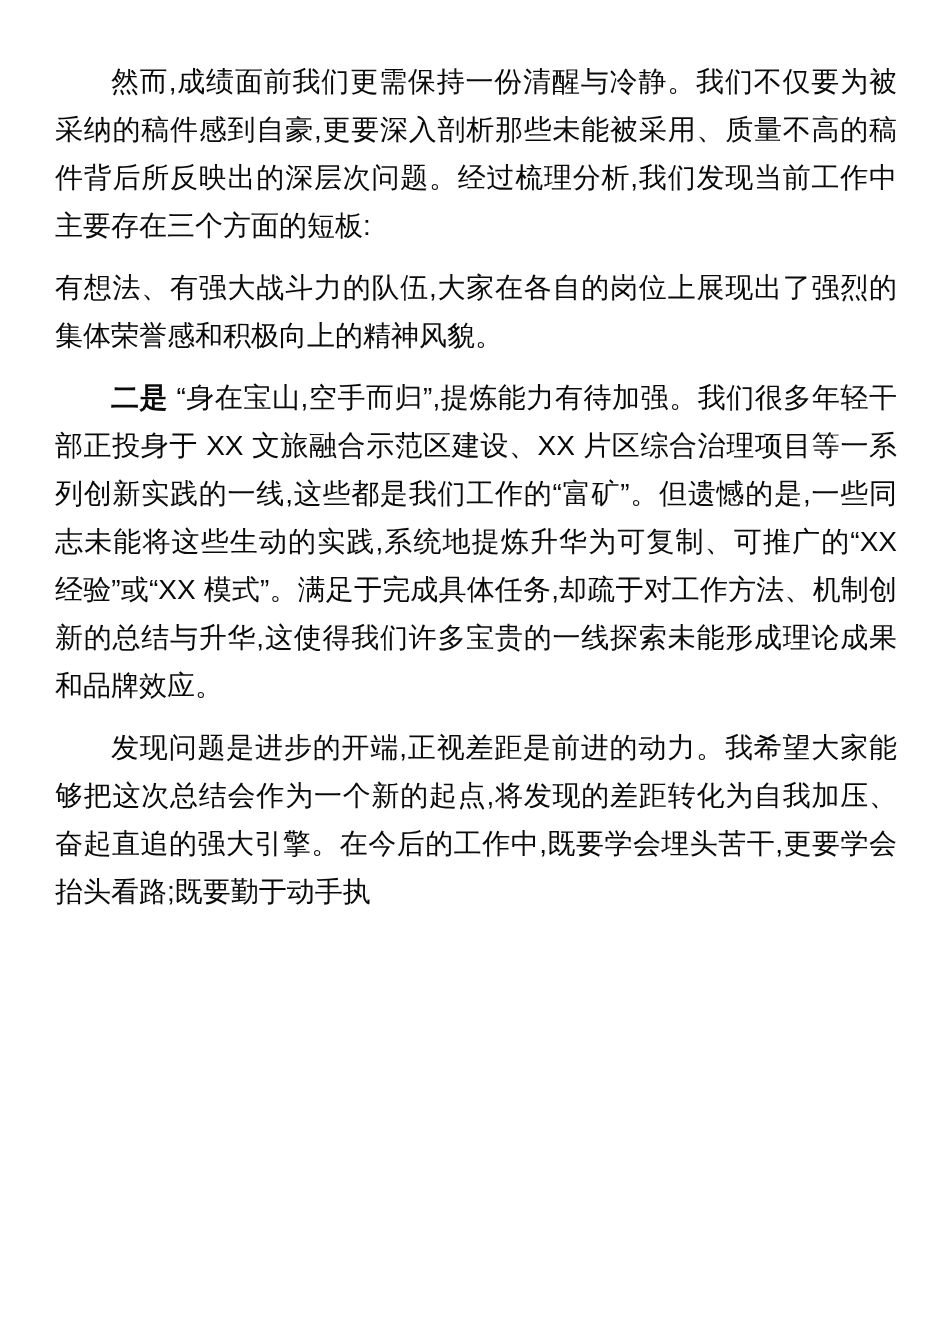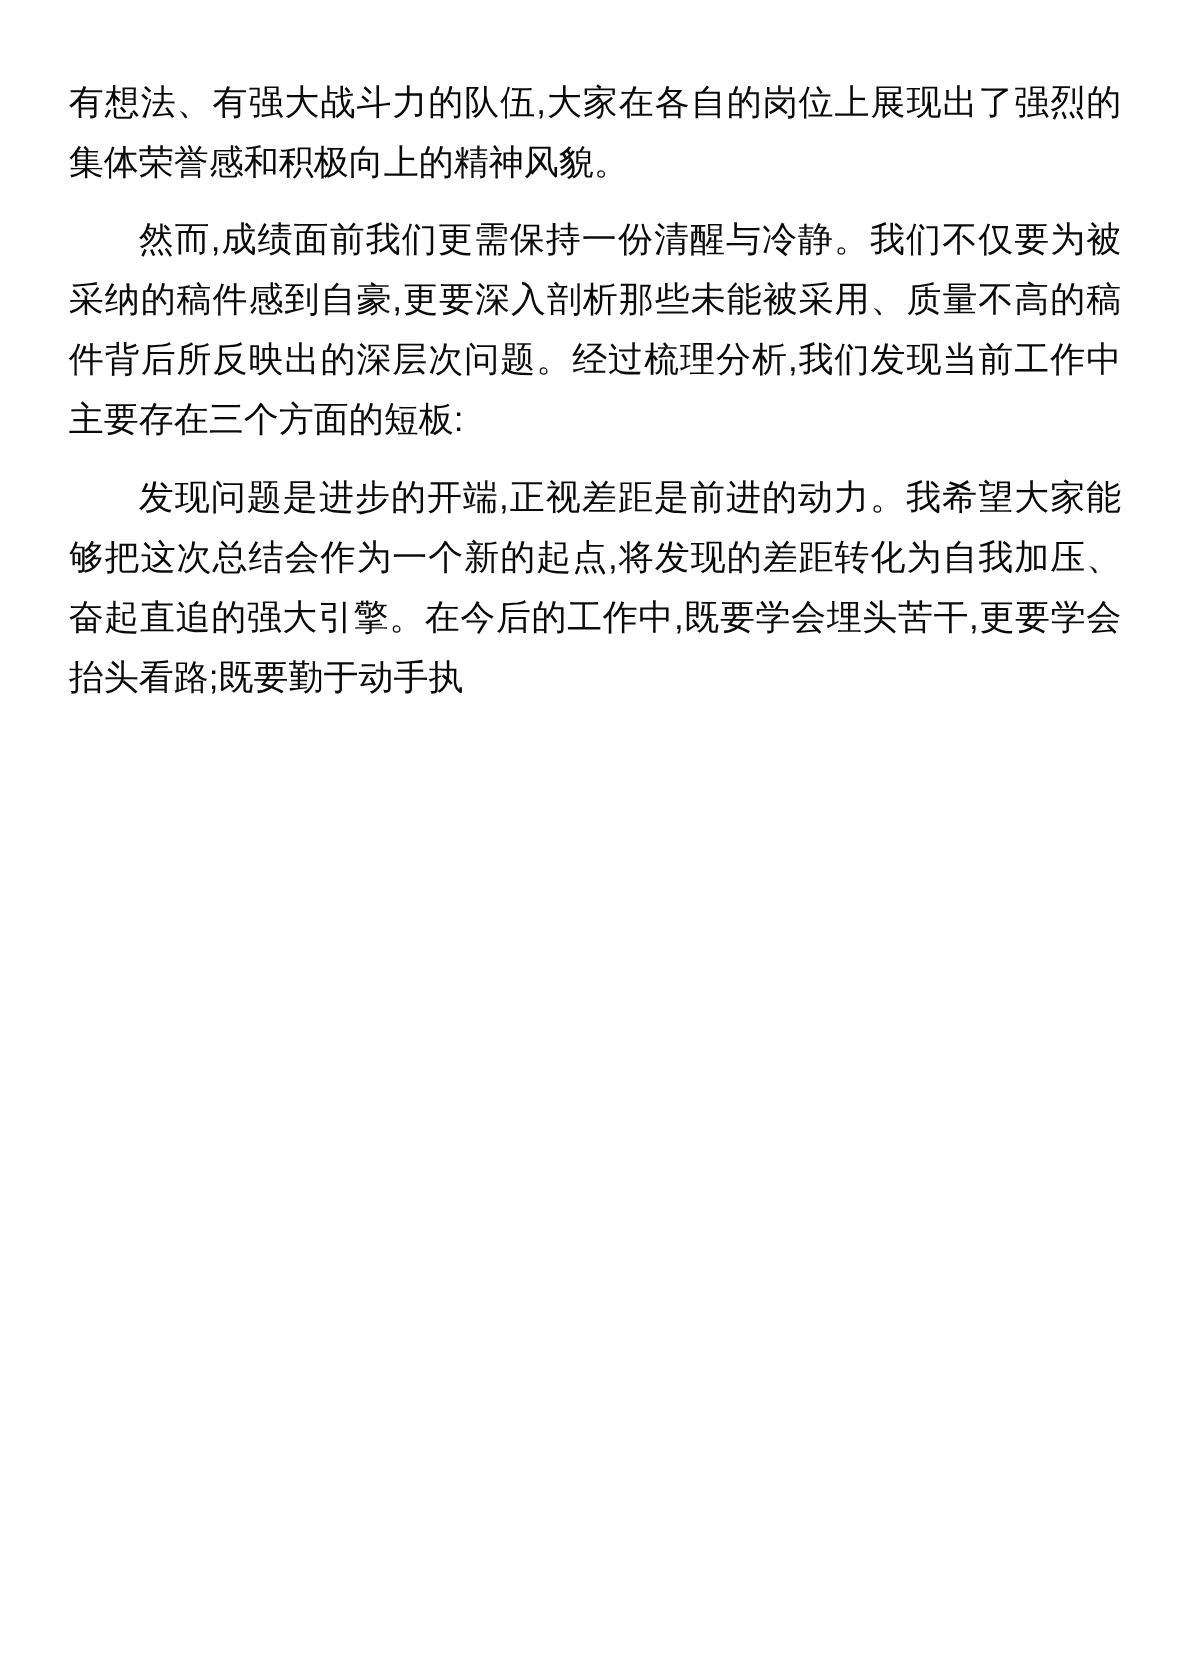--- a/index.html
+++ b/index.html
@@ -48,29 +48,32 @@
   .lead {
     font-weight: bold;
   }
 </style>
 </head>
 <body>
 
 <div class="page">
   <div class="doc-body">
 
+    <p class="para indent" id="p1">
+      <span>然而,成绩面前我们更需保持一份清醒与冷静。我们不仅要为被采纳的稿件感到自豪,更要深入剖析那些未能被采用、质量不高的稿件背后所反映出的深层次问题。经过梳理分析,我们发现当前工作中主要存在三个方面的短板:</span>
+    </p>
+
     <p class="para" id="p0">
       <span>有想法、有强大战斗力的队伍,大家在各自的岗位上展现出了强烈的集体荣誉感和积极向上的精神风貌。</span>
     </p>
 
-    <p class="para indent" id="p1">
-      <span>然而,成绩面前我们更需保持一份清醒与冷静。我们不仅要为被采纳的稿件感到自豪,更要深入剖析那些未能被采用、质量不高的稿件背后所反映出的深层次问题。经过梳理分析,我们发现当前工作中主要存在三个方面的短板:</span>
+
+    <p class="para indent" id="p3">
+      <span class="lead">二是 </span><span>“身在宝山,空手而归”,提炼能力有待加强。我们很多年轻干部正投身于 XX 文旅融合示范区建设、XX 片区综合治理项目等一系列创新实践的一线,这些都是我们工作的“富矿”。但遗憾的是,一些同志未能将这些生动的实践,系统地提炼升华为可复制、可推广的“XX 经验”或“XX 模式”。满足于完成具体任务,却疏于对工作方法、机制创新的总结与升华,这使得我们许多宝贵的一线探索未能形成理论成果和品牌效应。</span>
     </p>
-
-
 
 
     <p class="para indent" id="p5">
       <span>发现问题是进步的开端,正视差距是前进的动力。我希望大家能够把这次总结会作为一个新的起点,将发现的差距转化为自我加压、奋起直追的强大引擎。在今后的工作中,既要学会埋头苦干,更要学会抬头看路;既要勤于动手执</span>
     </p>
 
   </div>
 </div>
 
 </body></html>

